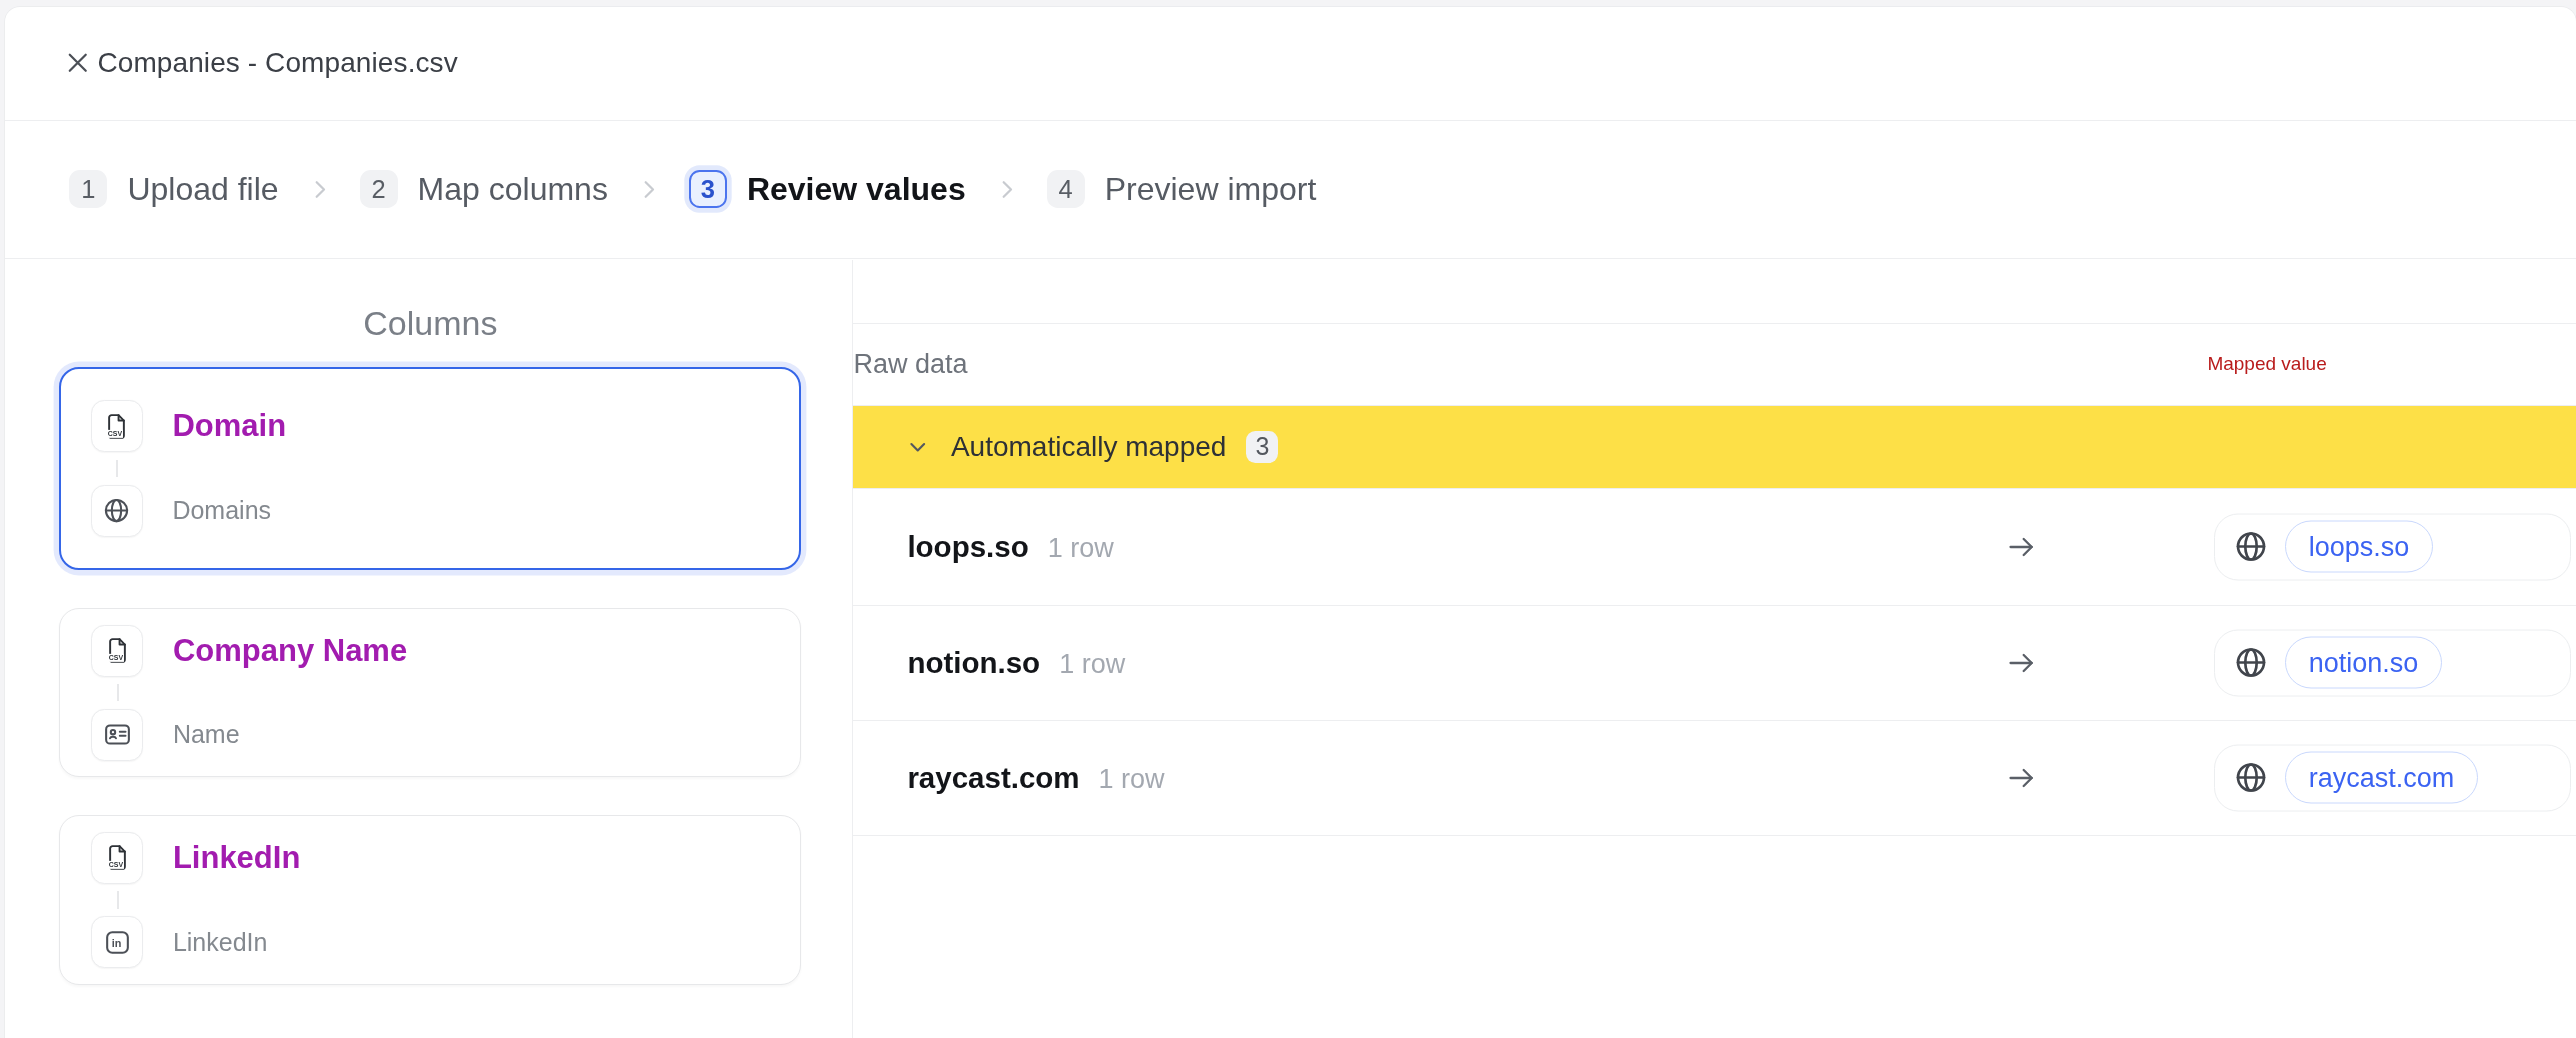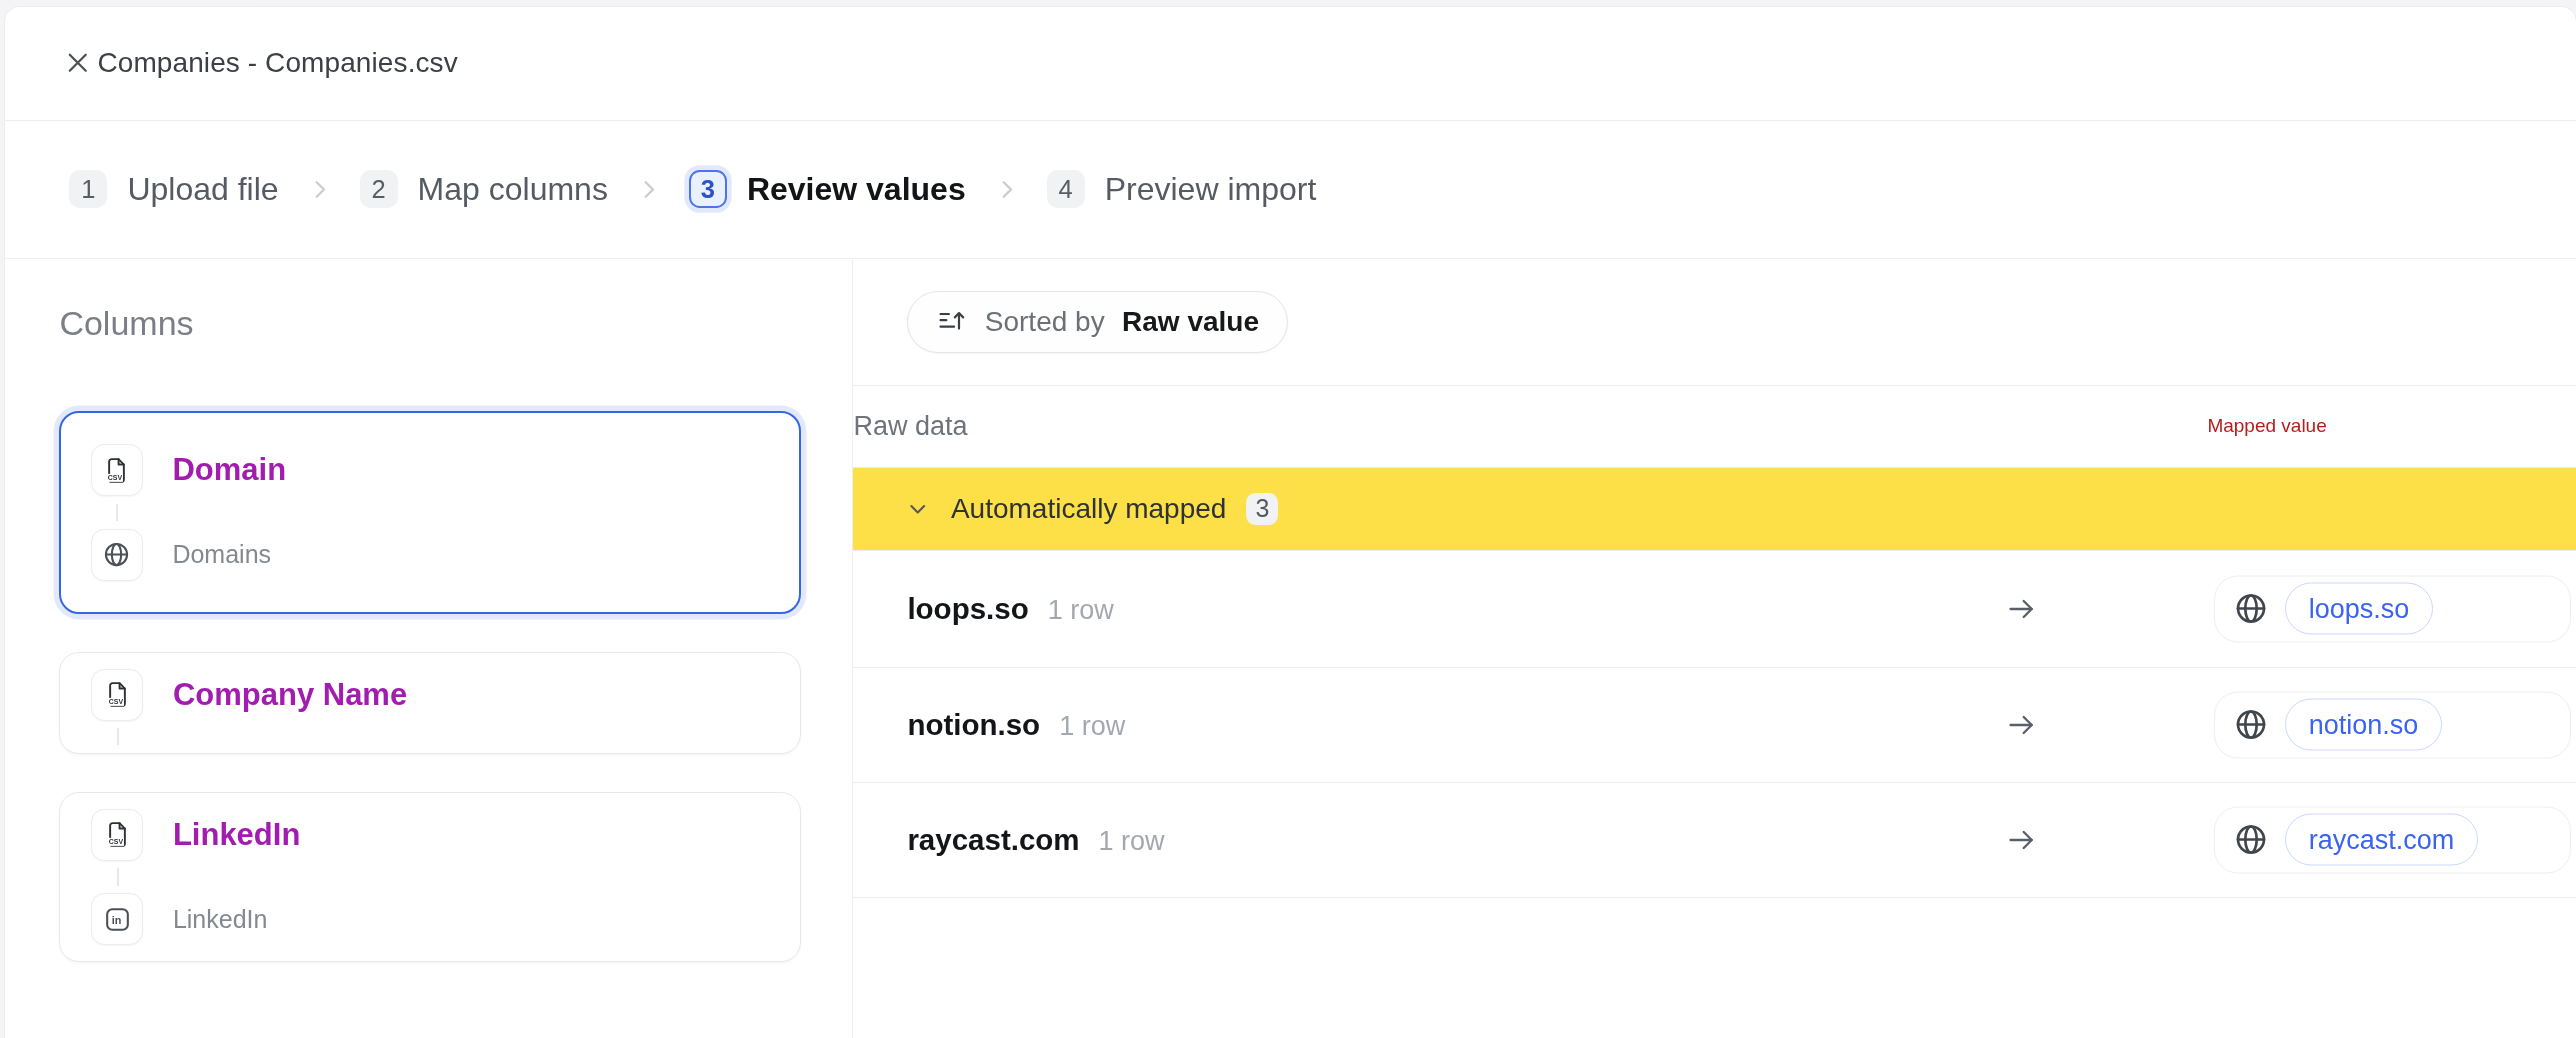--- a/index.html
+++ b/index.html
@@ -43,21 +43,21 @@
   }
   .step.active .step-label { color: #121418; font-weight: 700; }
   .step-sep { display: flex; align-items: center; }
 
   
   .panes { position: absolute; top: 253px; left: 0; right: 0; bottom: 0; display: flex; }
   .sidebar {
     width: 848px; flex: none; border-right: 1.3px solid #edeef0;
     padding: 44px 51px 0 54px;
   }
-  .sidebar-heading { font-size: 34px; color: #7a7f87; font-weight: 400; margin-bottom: 68px; }
+  .sidebar-heading { font-size: 34px; color: #7a7f87; font-weight: 400; margin-bottom: 24px; text-align: center; }
 
   .column-card {
     width: 100%; background: #fff; border: 1.3px solid #e7e8ea; border-radius: 20px;
     padding: 8px 31px; margin-bottom: 38px; cursor: pointer;
     box-shadow: 0 1.3px 2.7px rgba(20,22,26,0.03);
     position: relative;
   }
   .column-card.selected {
     border: 2.7px solid #3566e8; padding: 24px 29.5px;
     box-shadow: 0 0 0 5.4px rgba(64,110,240,0.15);
@@ -207,20 +207,32 @@
             <svg width="31" height="31" viewBox="0 0 24 24" fill="none" stroke="#2e3237" stroke-width="1.5" stroke-linecap="round" stroke-linejoin="round">
               <path d="M13.6 3.2H8.2c-1.1 0-1.9.8-1.9 1.9v13.8c0 1.1.8 1.9 1.9 1.9h7.6c1.1 0 1.9-.8 1.9-1.9V7.4l-4.1-4.2z"></path>
               <path d="M13.6 3.2v4.2h4.1"></path>
               <rect x="4.6" y="14.6" width="12.4" height="6.2" fill="#ffffff" stroke="none"></rect>
               <text x="5.2" y="19.6" font-size="5.4" font-weight="bold" fill="#2e3237" stroke="none" font-family="Liberation Sans, sans-serif">CSV</text>
             </svg>
           </span>
           <span class="card-source-label">Company Name</span>
         </div>
         <div class="tile-connector"></div>
+        <div class="card-row">
+          <span class="icon-tile">
+            <svg width="31" height="31" viewBox="0 0 24 24" fill="none" stroke="#4c5057" stroke-width="1.6" stroke-linecap="round" stroke-linejoin="round">
+              <rect x="3.2" y="5" width="17.6" height="14" rx="3"></rect>
+              <circle cx="8.5" cy="10.2" r="1.7"></circle>
+              <path d="M6.2 14.9c.5-1.6 4.1-1.6 4.6 0"></path>
+              <path d="M13.8 9.8h4.4"></path>
+              <path d="M13.8 13h4.4"></path>
+            </svg>
+          </span>
+          <span class="card-target-label">Name</span>
+        </div>
       </div>
 
       <div class="column-card">
         <div class="card-row">
           <span class="icon-tile">
             <svg width="31" height="31" viewBox="0 0 24 24" fill="none" stroke="#2e3237" stroke-width="1.5" stroke-linecap="round" stroke-linejoin="round">
               <path d="M13.6 3.2H8.2c-1.1 0-1.9.8-1.9 1.9v13.8c0 1.1.8 1.9 1.9 1.9h7.6c1.1 0 1.9-.8 1.9-1.9V7.4l-4.1-4.2z"></path>
               <path d="M13.6 3.2v4.2h4.1"></path>
               <rect x="4.6" y="14.6" width="12.4" height="6.2" fill="#ffffff" stroke="none"></rect>
               <text x="5.2" y="19.6" font-size="5.4" font-weight="bold" fill="#2e3237" stroke="none" font-family="Liberation Sans, sans-serif">CSV</text>
@@ -236,33 +248,20 @@
               <text x="7.6" y="15.8" font-size="8.4" font-weight="bold" fill="#4c5057" font-family="Liberation Sans, sans-serif">in</text>
             </svg>
           </span>
           <span class="card-target-label">LinkedIn</span>
         </div>
       </div>
     </div>
 
     <div class="main">
 
-      <button class="sort-button">
-        <span>
-          <svg width="31" height="31" viewBox="0 0 24 24" fill="none" stroke="#3c4046" stroke-width="1.7" stroke-linecap="round" stroke-linejoin="round">
-            <path d="M3.5 6.2h6.5"></path>
-            <path d="M3.5 11h4.5"></path>
-            <path d="M3.5 16h10.5"></path>
-            <path d="M17.8 17.5V5.8"></path>
-            <path d="M14.6 8.8 L17.8 5.5 L21 8.8"></path>
-          </svg>
-        </span>
-        <span class="sort-prefix">Sorted by</span>
-        <span class="sort-value">Raw value</span>
-      </button>
 
       <div class="table">
         <div class="thead">
           <span class="th-raw">Raw data</span>
           <span class="th-mapped">Mapped value</span>
         </div>
 
         <button class="group-row">
           <span>
             <svg width="25.5" height="25.5" viewBox="0 0 24 24" fill="none" stroke="#54585f" stroke-width="2" stroke-linecap="round" stroke-linejoin="round">

